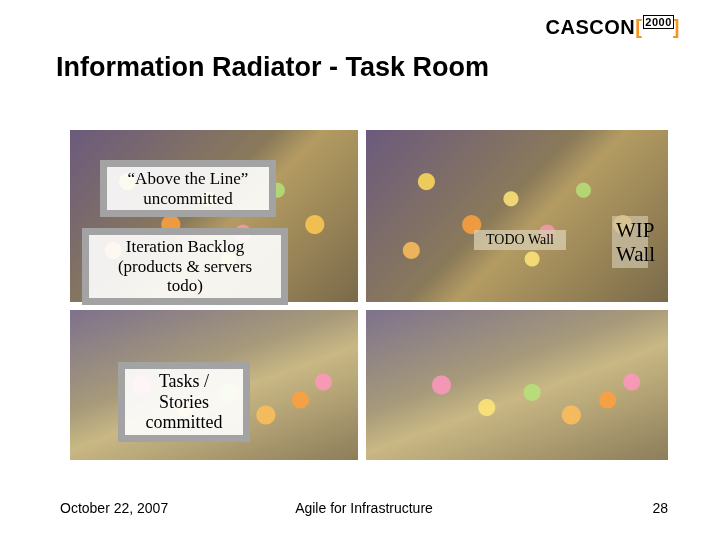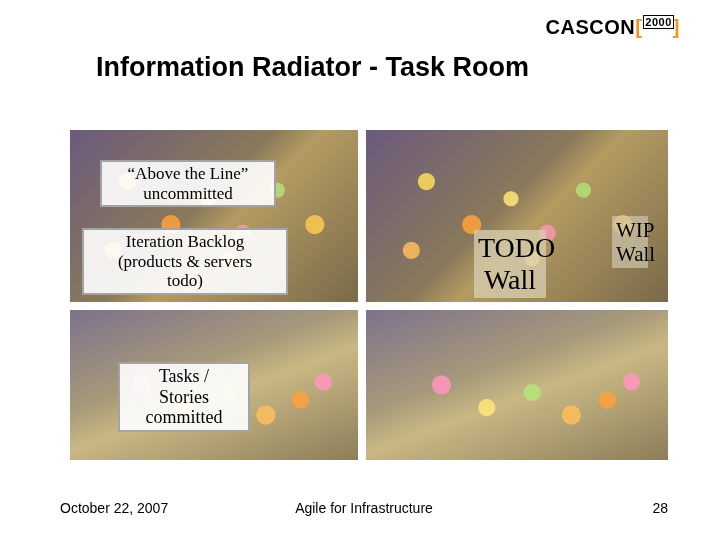--- a/index.html
+++ b/index.html
@@ -42,21 +42,20 @@
     color: #f7931e;
     font-weight: 900;
   }
   .title {
     position: absolute;
     top: 52px;
     left: 56px;
     font-size: 27px;
     font-weight: bold;
     color: #000;
-    margin-left: 40px;
   }
   .photos {
     position: absolute;
     top: 130px;
     left: 70px;
     right: 52px;
     display: flex;
     gap: 8px;
   }
   .photo {
@@ -107,31 +106,31 @@
       radial-gradient(circle at 40% 65%, rgba(255,230,120,.85) 0 8px, transparent 9px),
       radial-gradient(circle at 55% 55%, rgba(180,230,120,.8) 0 8px, transparent 9px),
       radial-gradient(circle at 68% 70%, rgba(255,190,90,.85) 0 9px, transparent 10px),
       radial-gradient(circle at 80% 60%, rgba(255,160,60,.85) 0 8px, transparent 9px),
       radial-gradient(circle at 88% 48%, rgba(255,150,190,.85) 0 8px, transparent 9px);
   }
 
   .callout {
     position: absolute;
     background: rgba(255,255,255,0.90);
-    border: 2px solid #a3a3a3;
+    border: 7px solid #a3a3a3;
     font-family: "Times New Roman", Times, serif;
     text-align: center;
     padding: 2px 17px;
     line-height: 1.15;
     box-sizing: border-box;
   }
   .c-above   { top: 160px; left: 100px; width: 176px; font-size: 17px; }
   .c-backlog { top: 228px; left: 82px;  width: 206px; font-size: 17px; }
   .c-todo {
-    top: 230px; left: 474px; width: 72px; font-size: 28px;
+    top: 230px; left: 474px; width: 92px; font-size: 14px;
     border: none; background: rgba(215,205,175,0.78);
     padding: 2px 4px;
   }
   .c-wip {
     top: 216px; left: 612px; width: 36px; font-size: 21px;
     border: none; background: rgba(205,195,170,0.72);
     padding: 2px 4px;
   }
   .c-tasks { top: 362px; left: 118px; width: 132px; font-size: 18px; }
   .c-done {

